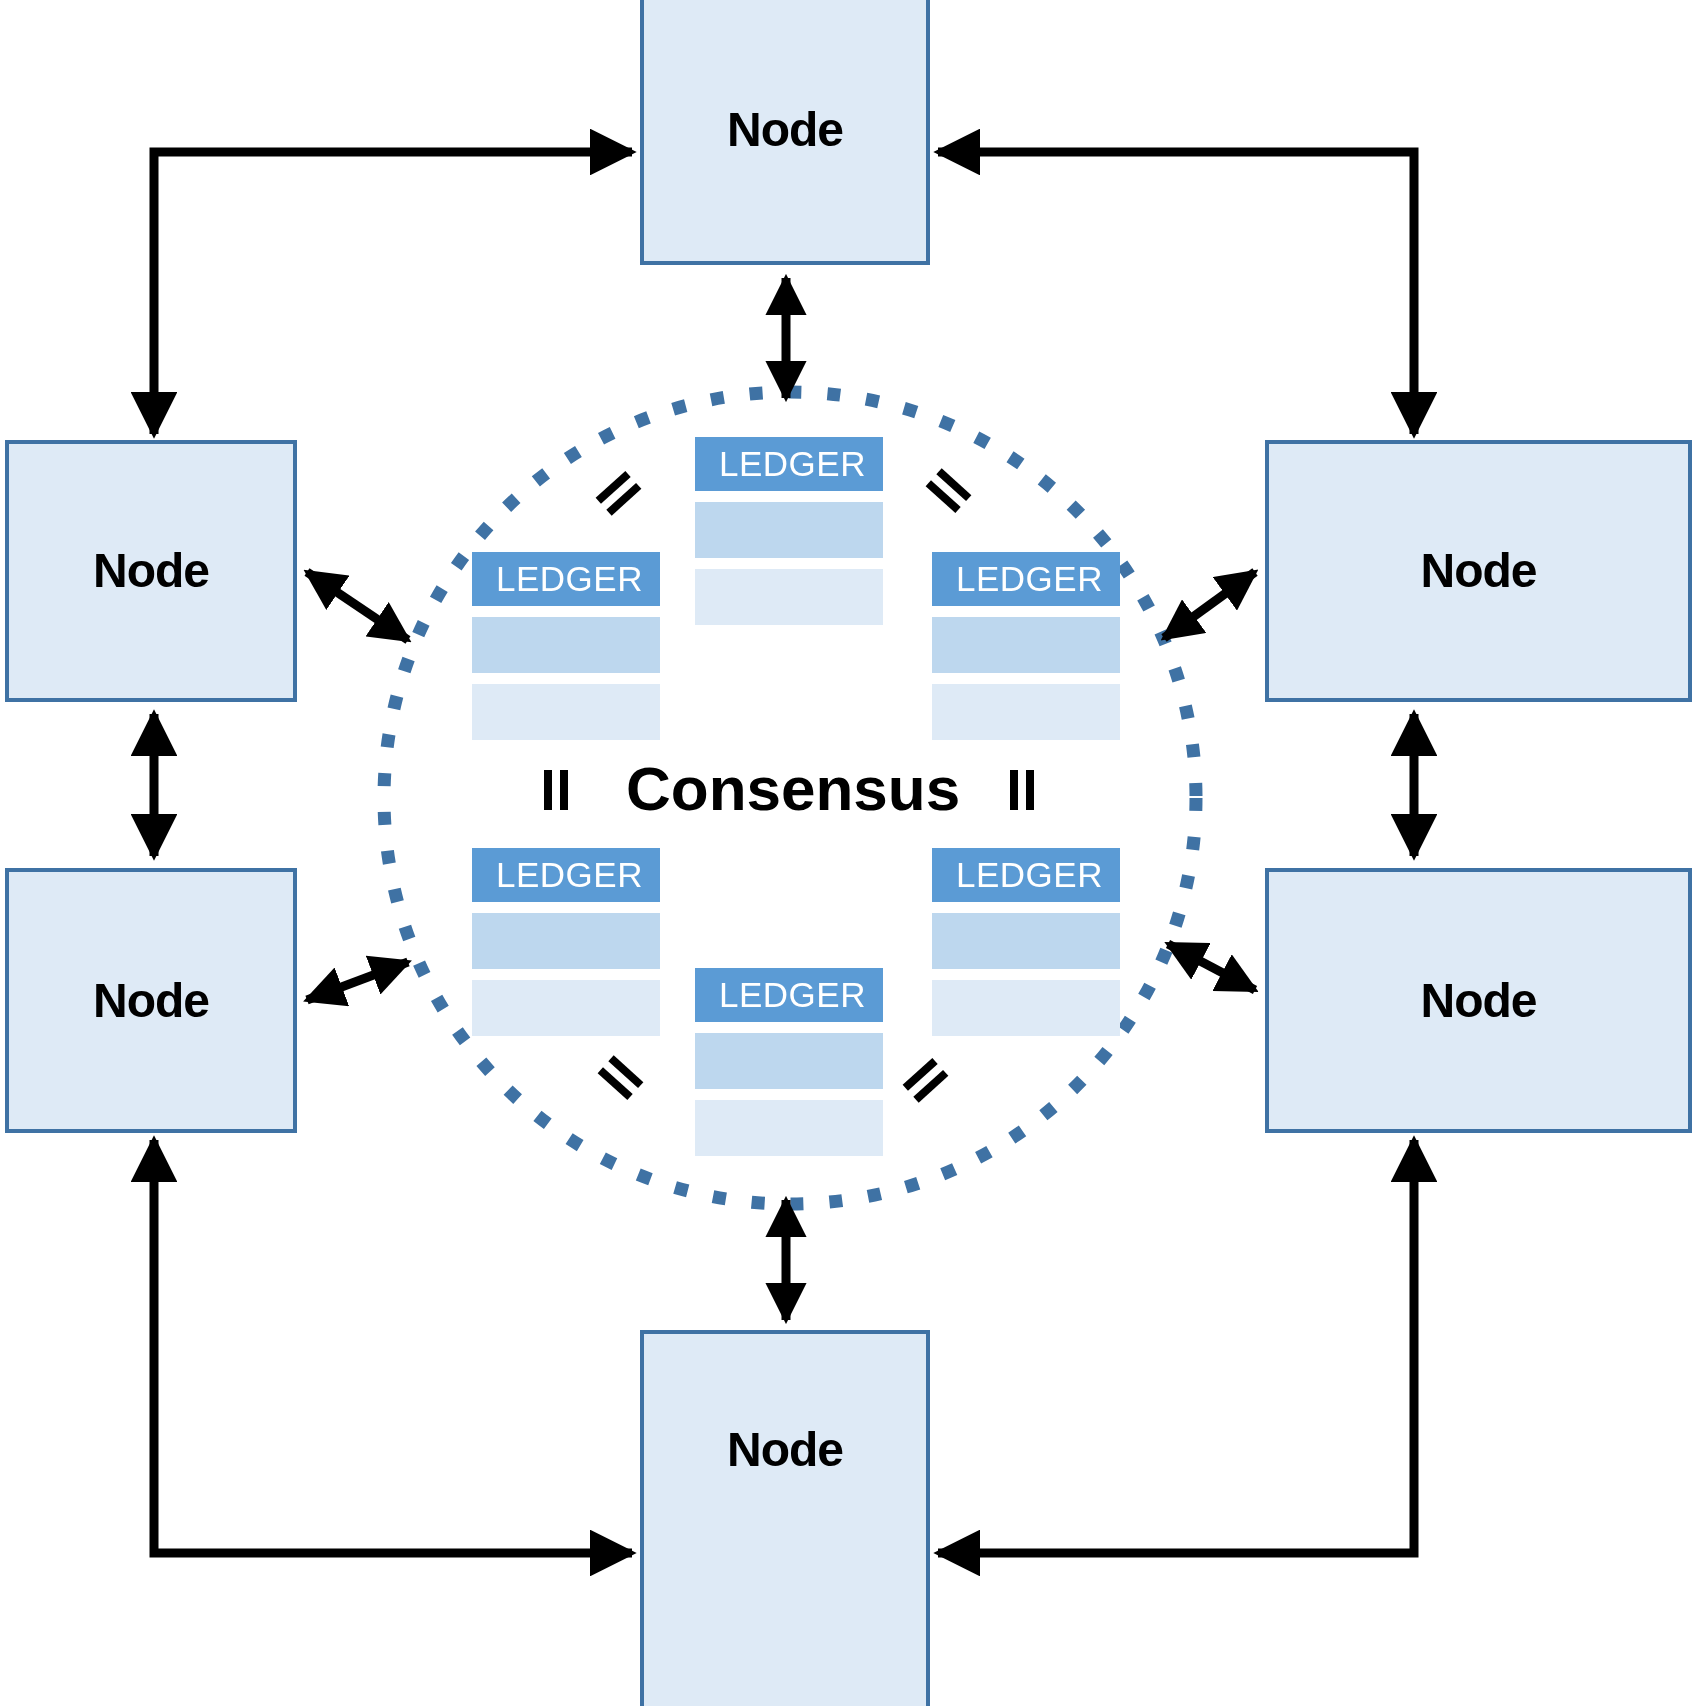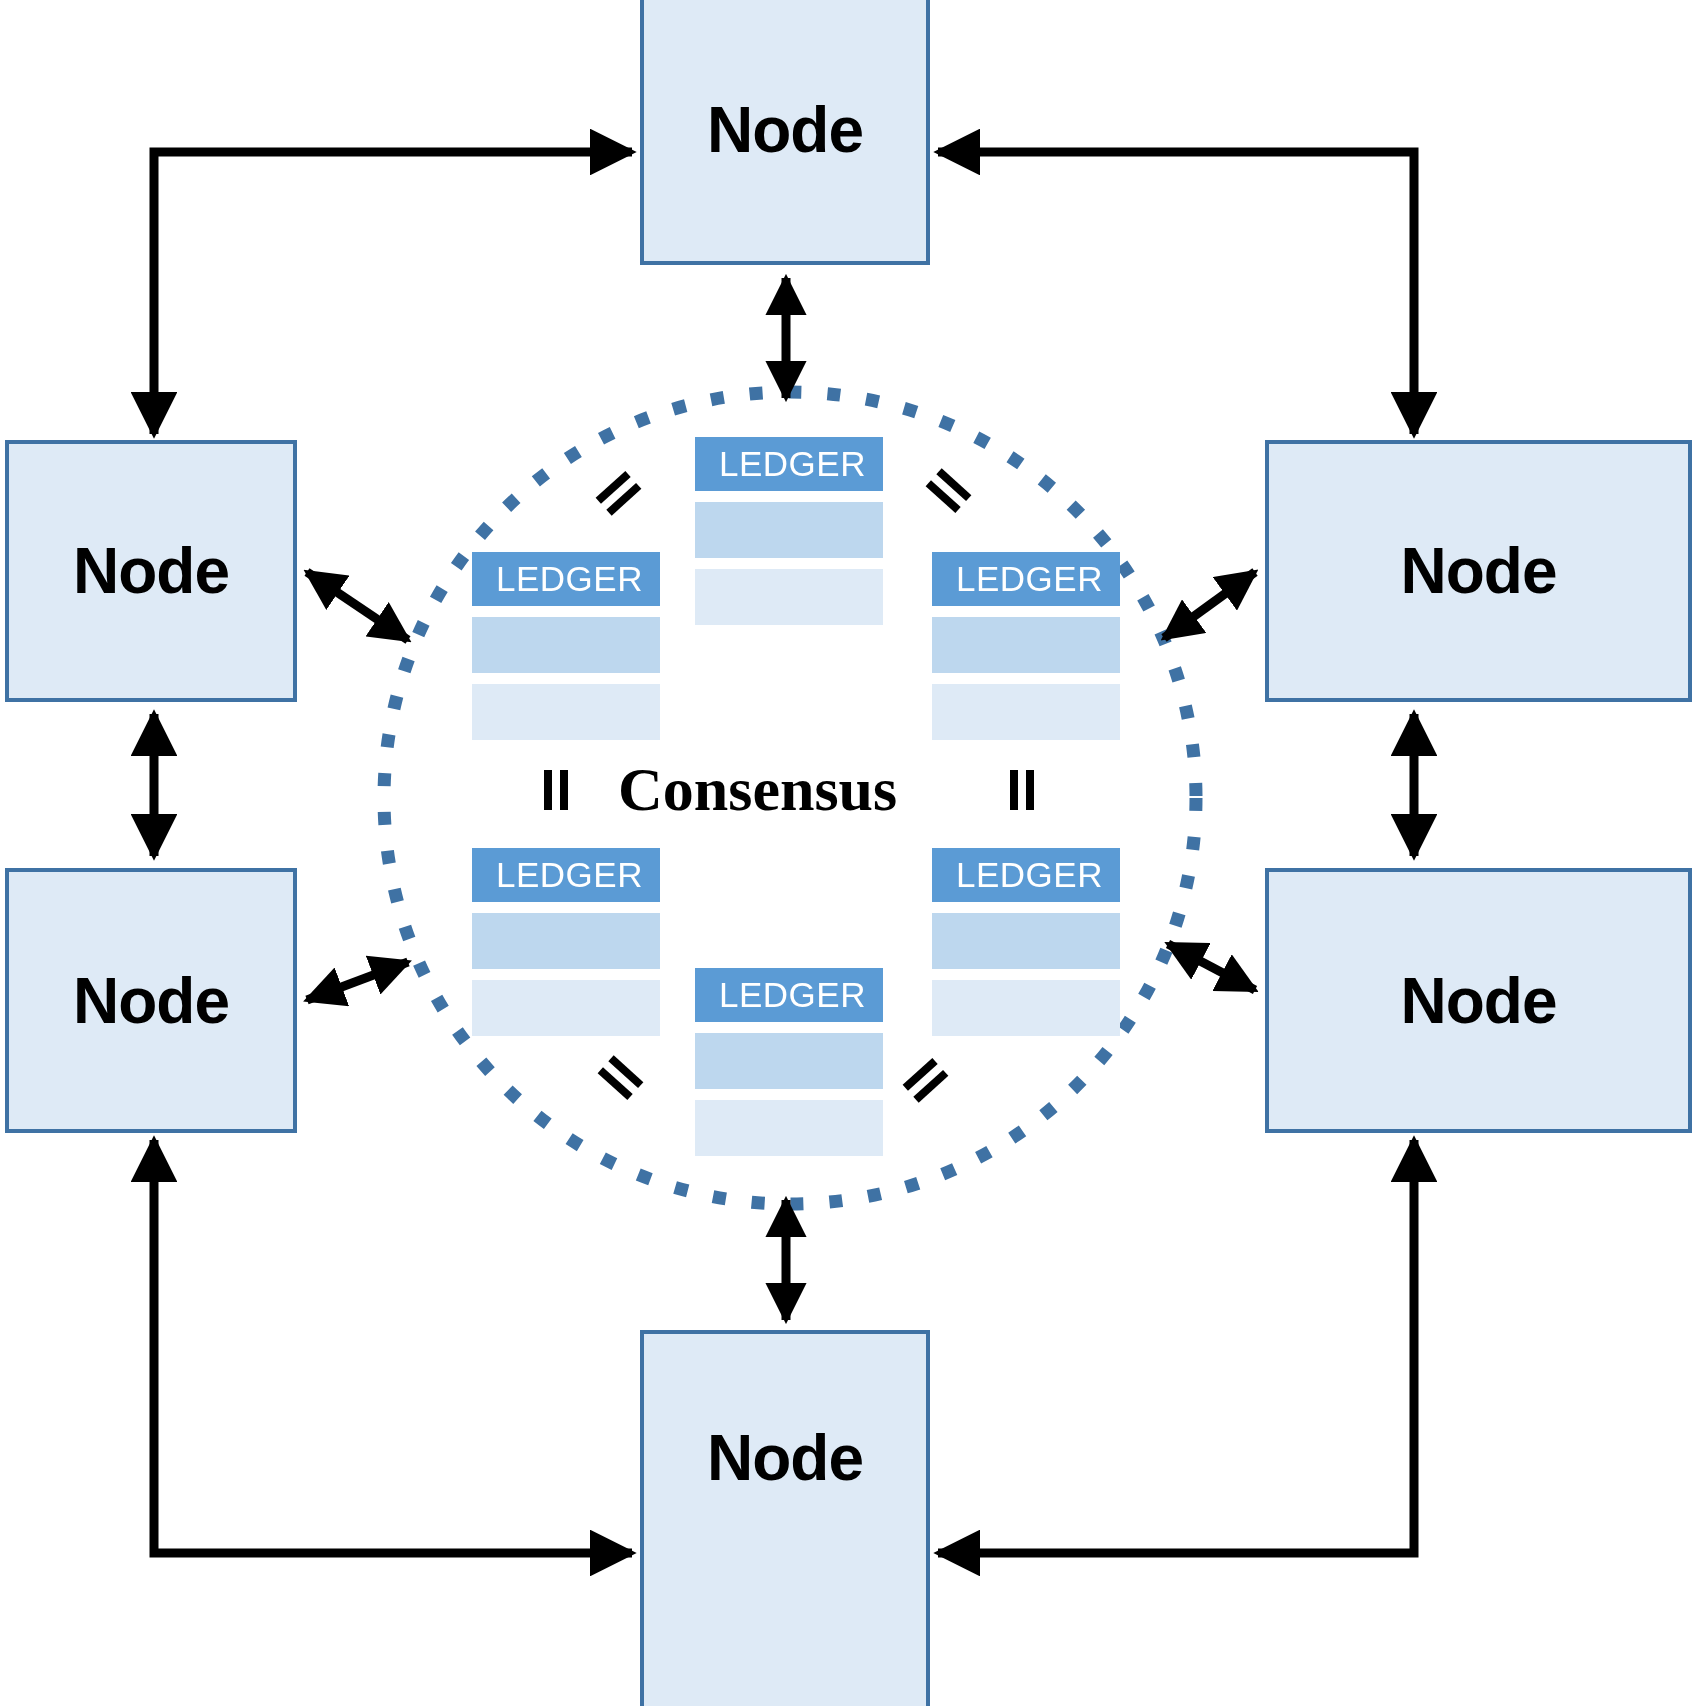--- a/index.html
+++ b/index.html
@@ -31,21 +31,21 @@
     background: #deeaf6;
     border: 4px solid #3f72a4;
     box-sizing: border-box;
     display: flex;
     align-items: center;
     justify-content: center;
   }
   .node-label {
     font-family: "Liberation Sans", sans-serif;
     font-weight: bold;
-    font-size: 64px;
+    font-size: 48px;
     color: #000000;
     letter-spacing: -1px;
     line-height: 1;
   }
   .ledger-group {
     position: absolute;
     width: 188px;
   }
   .ledger-head {
     background: #5b9bd5;
@@ -64,26 +64,27 @@
     height: 56px;
     margin-top: 11px;
   }
   .ledger-bar-2 {
     background: #deeaf6;
     height: 56px;
     margin-top: 11px;
   }
   .consensus-label {
     position: absolute;
-    font-family: Liberation Serif, serif;
+    font-family: Liberation Sans, sans-serif;
     font-weight: bold;
     font-size: 62px;
     color: #000000;
     white-space: nowrap;
     line-height: 1;
+    margin-left: 8px;
   }
   .eq-mark {
     position: absolute;
     width: 44px;
     height: 44px;
   }
   .eq-mark span {
     position: absolute;
     left: 0;
     width: 40px;

